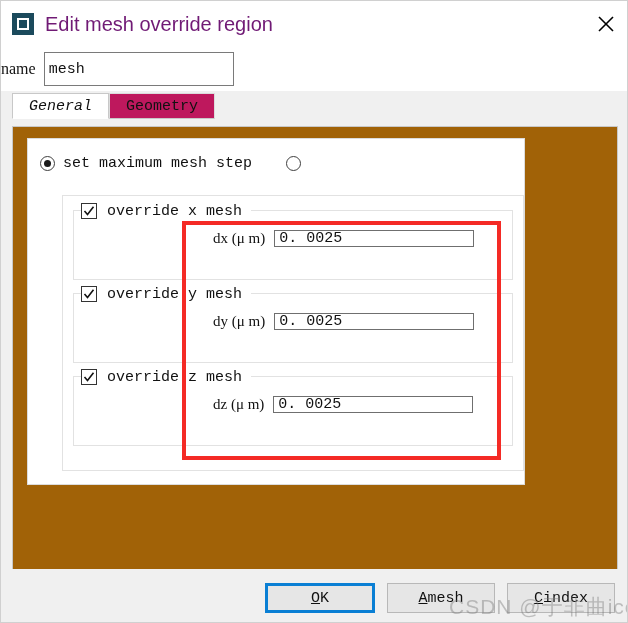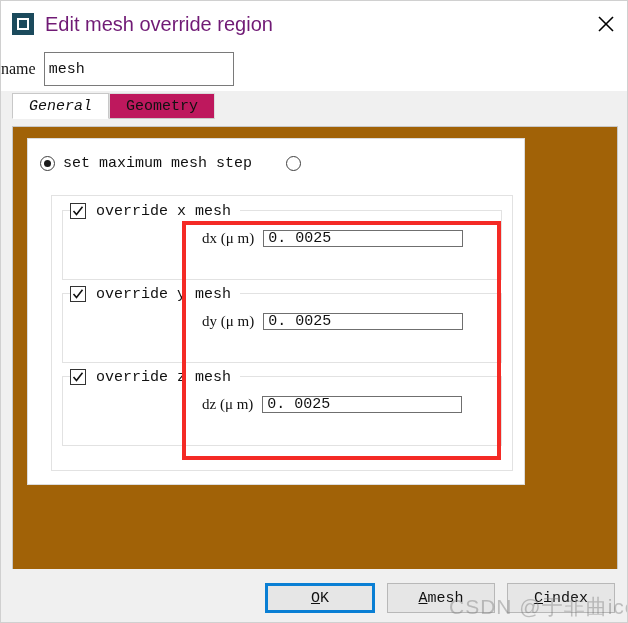--- a/index.html
+++ b/index.html
@@ -187,21 +187,21 @@
     margin-left: 8px;
     font-family: "Liberation Mono", monospace;
     font-size: 15px;
     color: #111;
   }
   #radio-gap { width: 34px; flex: none; }
 
   
   #mid-panel {
     position: absolute;
-    left: 23px; top: 56px;
+    left: 34px; top: 56px;
     width: 462px;
     height: 276px;
     border: 1px solid #e2e2e2;
     box-sizing: border-box;
     background: #ffffff;
   }
 
   
   .axis-group {
     position: absolute;

